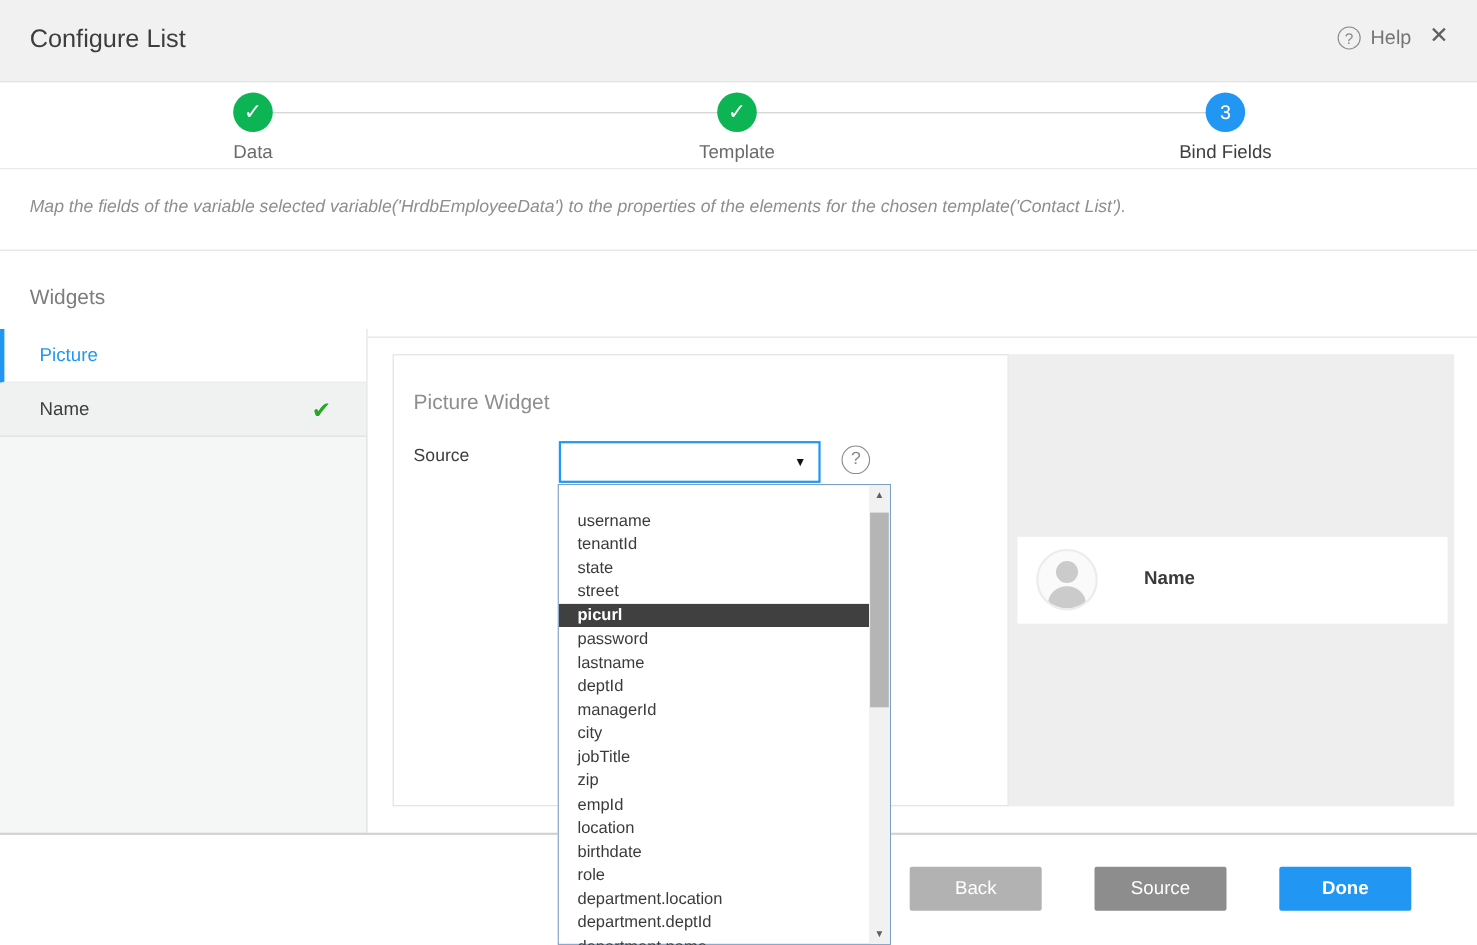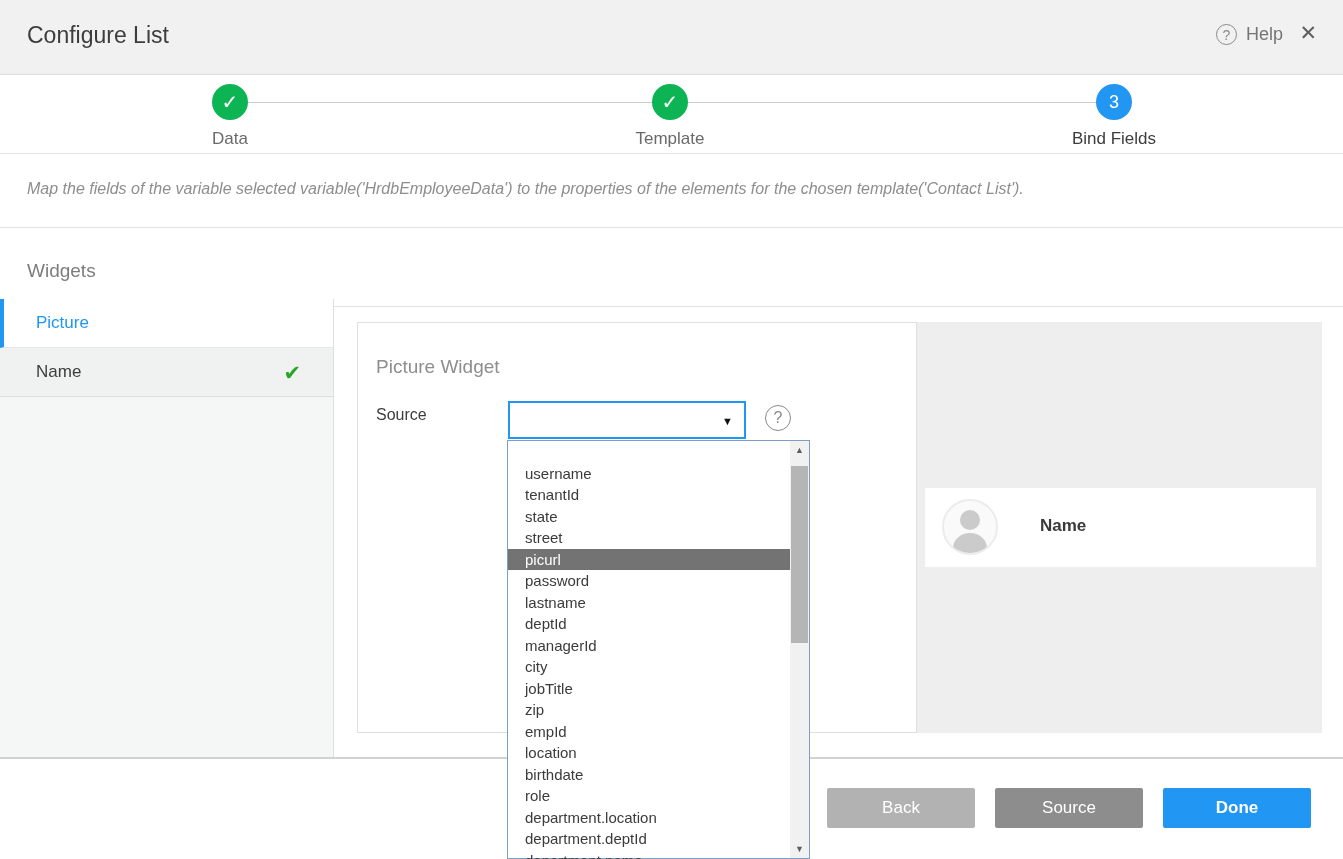--- a/index.html
+++ b/index.html
@@ -52,31 +52,31 @@
            color:#8a8a8a;display:flex;align-items:center;justify-content:center;font-size:16px;box-sizing:border-box;cursor:pointer;}
 
   
   .preview{position:absolute;left:917px;top:322px;width:405px;height:411px;background:#eeeeee;}
   .prev-card{position:absolute;left:8px;top:166px;width:391px;height:79px;background:#fff;}
   .avatar{position:absolute;left:17px;top:11px;width:56px;height:56px;border-radius:50%;background:#fafafa;border:2px solid #ececec;box-sizing:border-box;overflow:hidden;}
   .prev-name{position:absolute;left:115px;top:28px;font-size:17px;font-weight:bold;color:#3a3a3a;}
 
   
   .bottom-divider{position:absolute;left:0;top:757px;width:1343px;height:2px;background:#d2d2d2;}
-  .btn{position:absolute;top:788px;width:148px;height:40px;border:none;border-radius:2px;color:#fff;font-size:17px;
+  .btn{position:absolute;top:788px;width:120px;height:40px;border:none;border-radius:2px;color:#fff;font-size:17px;
        font-family:"Liberation Sans",sans-serif;cursor:pointer;display:flex;align-items:center;justify-content:center;}
   .btn-back{left:827px;background:#b2b2b2;}
   .btn-cancel{left:995px;background:#8d8d8d;}
   .btn-done{left:1163px;background:#2196f3;font-weight:bold;}
 
   
   .dd{position:absolute;left:507px;top:440px;width:303px;height:419px;background:#fff;border:1px solid #7e9fc5;box-sizing:border-box;z-index:10;}
   .dd-items{position:absolute;left:0;top:0;width:283px;height:419px;overflow:hidden;}
   .dd-item{height:21.5px;line-height:21.5px;padding-left:17px;font-size:15px;color:#3b3b3b;white-space:nowrap;cursor:pointer;}
-  .dd-item.selected{background:#737373;color:#fff;}
+  .dd-item.selected{background:#404040;color:#fff;font-weight:bold;}
   .scrollbar{position:absolute;right:0;top:0;width:19px;height:417px;background:#f1f1f1;}
   .sb-arrow{position:absolute;left:0;width:19px;height:18px;display:flex;align-items:center;justify-content:center;
             font-size:9px;color:#5f5f5f;cursor:pointer;}
   .sb-up{top:0;} .sb-down{bottom:0;}
   .sb-thumb{position:absolute;left:1px;top:25px;width:17px;height:177px;background:#b5b5b5;cursor:grab;}
 </style>
 </head>
 <body>
 
 <div id="app">

